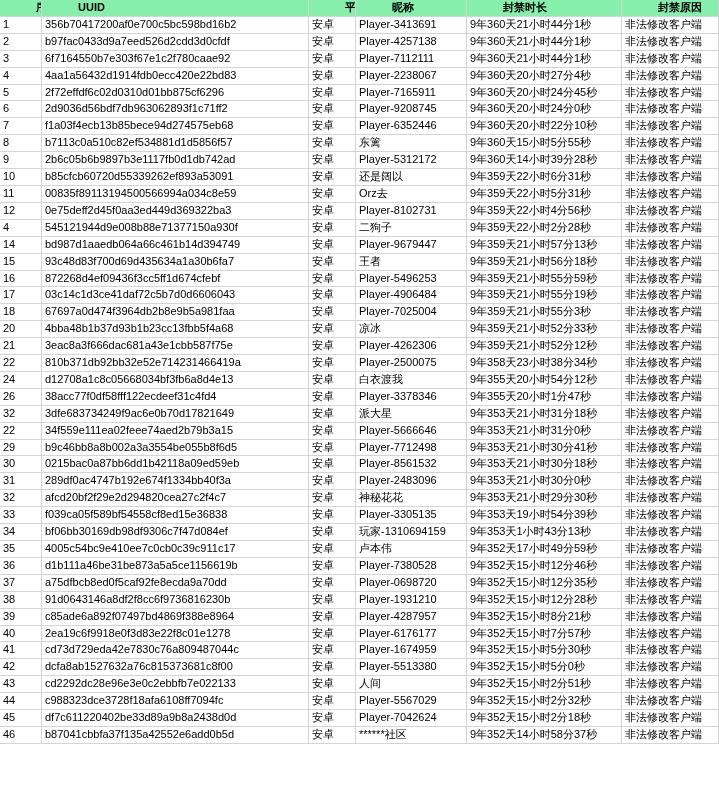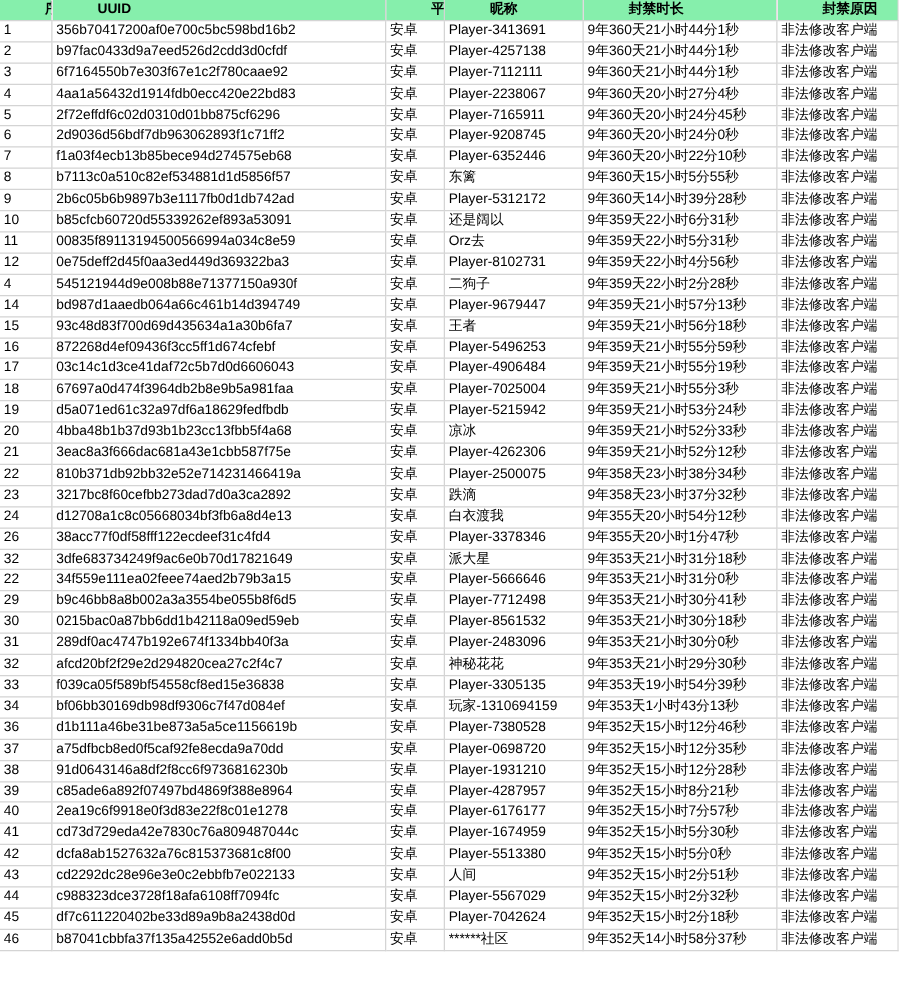--- a/index.html
+++ b/index.html
@@ -205,28 +205,20 @@
       </tr>
       <tr>
         <td class="cell-index">18</td>
         <td class="cell-uuid">67697a0d474f3964db2b8e9b5a981faa</td>
         <td class="cell-platform">安卓</td>
         <td class="cell-nickname">Player-7025004</td>
         <td class="cell-duration">9年359天21小时55分3秒</td>
         <td class="cell-reason">非法修改客户端</td>
       </tr>
       <tr>
-        <td class="cell-index">19</td>
-        <td class="cell-uuid">d5a071ed61c32a97df6a18629fedfbdb</td>
-        <td class="cell-platform">安卓</td>
-        <td class="cell-nickname">Player-5215942</td>
-        <td class="cell-duration">9年359天21小时53分24秒</td>
-        <td class="cell-reason">非法修改客户端</td>
-      </tr>
-      <tr>
         <td class="cell-index">20</td>
         <td class="cell-uuid">4bba48b1b37d93b1b23cc13fbb5f4a68</td>
         <td class="cell-platform">安卓</td>
         <td class="cell-nickname">凉冰</td>
         <td class="cell-duration">9年359天21小时52分33秒</td>
         <td class="cell-reason">非法修改客户端</td>
       </tr>
       <tr>
         <td class="cell-index">21</td>
         <td class="cell-uuid">3eac8a3f666dac681a43e1cbb587f75e</td>
@@ -237,28 +229,20 @@
       </tr>
       <tr>
         <td class="cell-index">22</td>
         <td class="cell-uuid">810b371db92bb32e52e714231466419a</td>
         <td class="cell-platform">安卓</td>
         <td class="cell-nickname">Player-2500075</td>
         <td class="cell-duration">9年358天23小时38分34秒</td>
         <td class="cell-reason">非法修改客户端</td>
       </tr>
       <tr>
-        <td class="cell-index">23</td>
-        <td class="cell-uuid">3217bc8f60cefbb273dad7d0a3ca2892</td>
-        <td class="cell-platform">安卓</td>
-        <td class="cell-nickname">跌滴</td>
-        <td class="cell-duration">9年358天23小时37分32秒</td>
-        <td class="cell-reason">非法修改客户端</td>
-      </tr>
-      <tr>
         <td class="cell-index">24</td>
         <td class="cell-uuid">d12708a1c8c05668034bf3fb6a8d4e13</td>
         <td class="cell-platform">安卓</td>
         <td class="cell-nickname">白衣渡我</td>
         <td class="cell-duration">9年355天20小时54分12秒</td>
         <td class="cell-reason">非法修改客户端</td>
       </tr>
       <tr>
         <td class="cell-index">26</td>
         <td class="cell-uuid">38acc77f0df58fff122ecdeef31c4fd4</td>
@@ -322,20 +306,28 @@
         <td class="cell-nickname">Player-3305135</td>
         <td class="cell-duration">9年353天19小时54分39秒</td>
         <td class="cell-reason">非法修改客户端</td>
       </tr>
       <tr>
         <td class="cell-index">34</td>
         <td class="cell-uuid">bf06bb30169db98df9306c7f47d084ef</td>
         <td class="cell-platform">安卓</td>
         <td class="cell-nickname">玩家-1310694159</td>
         <td class="cell-duration">9年353天1小时43分13秒</td>
+        <td class="cell-reason">非法修改客户端</td>
+      </tr>
+      <tr>
+        <td class="cell-index">35</td>
+        <td class="cell-uuid">4005c54bc9e410ee7c0cb0c39c911c17</td>
+        <td class="cell-platform">安卓</td>
+        <td class="cell-nickname">卢本伟</td>
+        <td class="cell-duration">9年352天17小时49分59秒</td>
         <td class="cell-reason">非法修改客户端</td>
       </tr>
       <tr>
         <td class="cell-index">36</td>
         <td class="cell-uuid">d1b111a46be31be873a5a5ce1156619b</td>
         <td class="cell-platform">安卓</td>
         <td class="cell-nickname">Player-7380528</td>
         <td class="cell-duration">9年352天15小时12分46秒</td>
         <td class="cell-reason">非法修改客户端</td>
       </tr>

